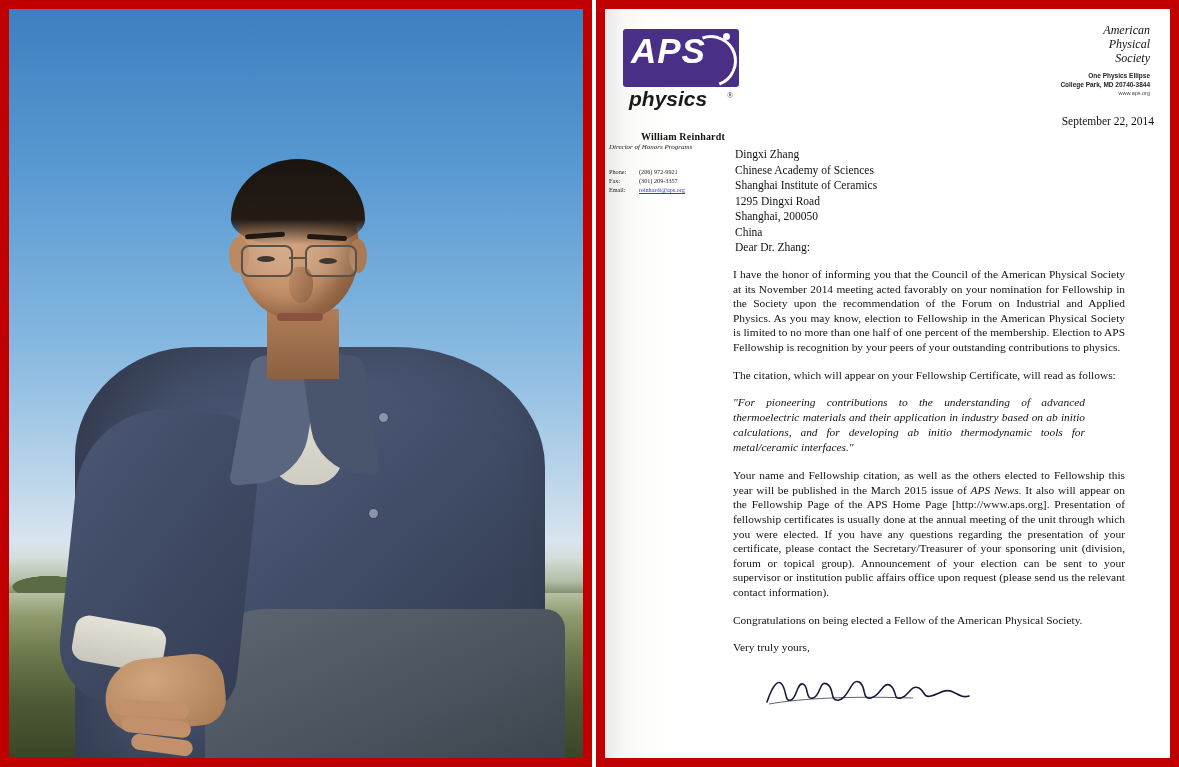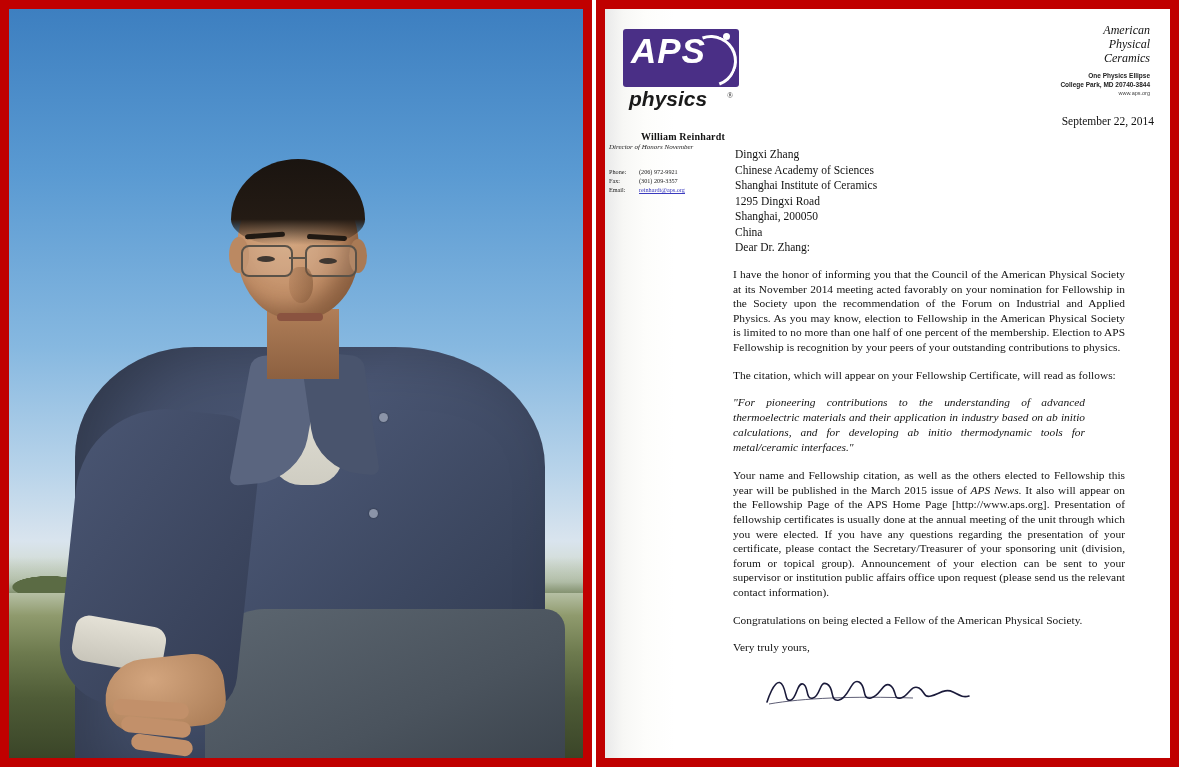--- a/index.html
+++ b/index.html
@@ -440,32 +440,32 @@
             <span class="aps-swoosh"></span>
             <span class="aps-dot"></span>
           </div>
           <span class="aps-physics">physics</span>
           <span class="aps-reg">®</span>
         </div>
 
         <div class="org-block">
           <div class="org-name">American</div>
           <div class="org-name">Physical</div>
-          <div class="org-name">Ceramics</div>
+          <div class="org-name">Society</div>
           <div class="org-addr">
             <div>One Physics Ellipse</div>
             <div>College Park, MD 20740-3844</div>
           </div>
           <div class="org-url">www.aps.org</div>
         </div>
       </div>
 
       <div class="sender">
         <div class="sender-name">William Reinhardt</div>
-        <div class="sender-title">Director of Honors November</div>
+        <div class="sender-title">Director of Honors Programs</div>
         <div class="sender-contact">
           <div class="sc-row">
             <span class="sc-label">Phone:</span>
             <span class="sc-val">(206) 972-9921</span>
           </div>
           <div class="sc-row">
             <span class="sc-label">Fax:</span>
             <span class="sc-val">(301) 209-3357</span>
           </div>
           <div class="sc-row">

